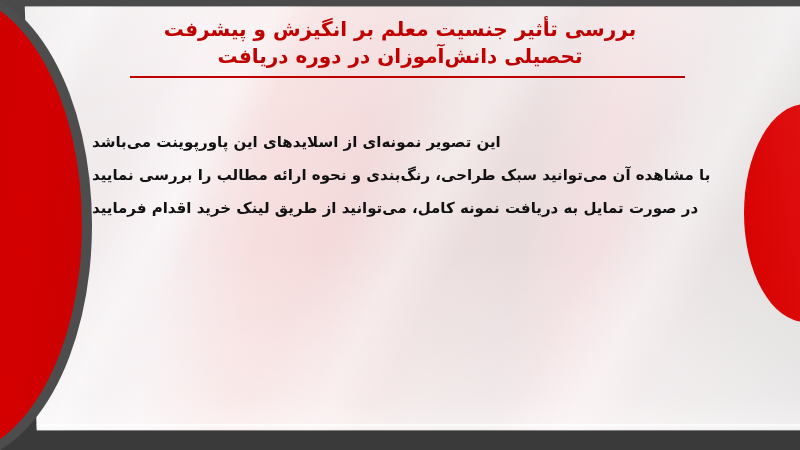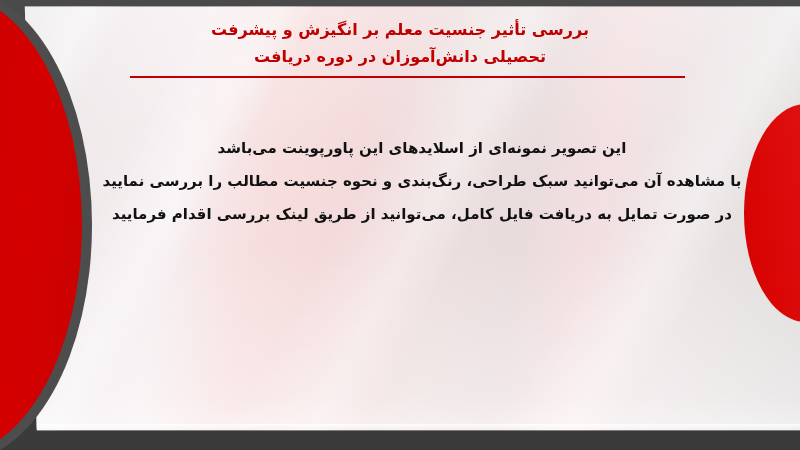--- a/index.html
+++ b/index.html
@@ -116,42 +116,42 @@
   
   .title-zone {
     position: absolute;
     left: 60px;
     top: 16px;
     width: 680px;
     text-align: center;
   }
   .title-line {
     color: #c00000;
-    font-size: 16px;
+    font-size: 20px;
     line-height: 27px;
     font-weight: 700;
     direction: rtl;
     white-space: nowrap;
   }
   .title-rule {
     position: absolute;
     left: 130px;
     top: 76px;
     width: 555px;
     height: 0;
     border-top: 2px solid #c00000;
   }
 
   
   .body-zone {
     position: absolute;
     right: 48px;
-    top: 132px;
+    top: 126px;
     width: 660px;
-    text-align: center;
+    text-align: left;
     direction: rtl;
   }
   .body-line {
     color: #111111;
     font-size: 15px;
     line-height: 33px;
     font-weight: 700;
     white-space: nowrap;
   }
 
@@ -183,19 +183,19 @@
   <div class="right-blob"></div>
 
   <div class="title-zone">
     <div class="title-line">بررسی تأثیر جنسیت معلم بر انگیزش و پیشرفت</div>
     <div class="title-line">تحصیلی دانش‌آموزان در دوره دریافت</div>
   </div>
   <div class="title-rule"></div>
 
   <div class="body-zone">
     <div class="body-line">این تصویر نمونه‌ای از اسلایدهای این پاورپوینت می‌باشد</div>
-    <div class="body-line">با مشاهده آن می‌توانید سبک طراحی، رنگ‌بندی و نحوه جنسیت مطالب را بررسی نمایید</div>
-    <div class="body-line">در صورت تمایل به دریافت فایل کامل، می‌توانید از طریق لینک بررسی اقدام فرمایید</div>
+    <div class="body-line">با مشاهده آن می‌توانید سبک طراحی، رنگ‌بندی و نحوه ارائه مطالب را بررسی نمایید</div>
+    <div class="body-line">در صورت تمایل به دریافت نمونه کامل، می‌توانید از طریق لینک خرید اقدام فرمایید</div>
   </div>
 
   <div class="bottom-edge"></div>
 
 </div>
 
 </body></html>

